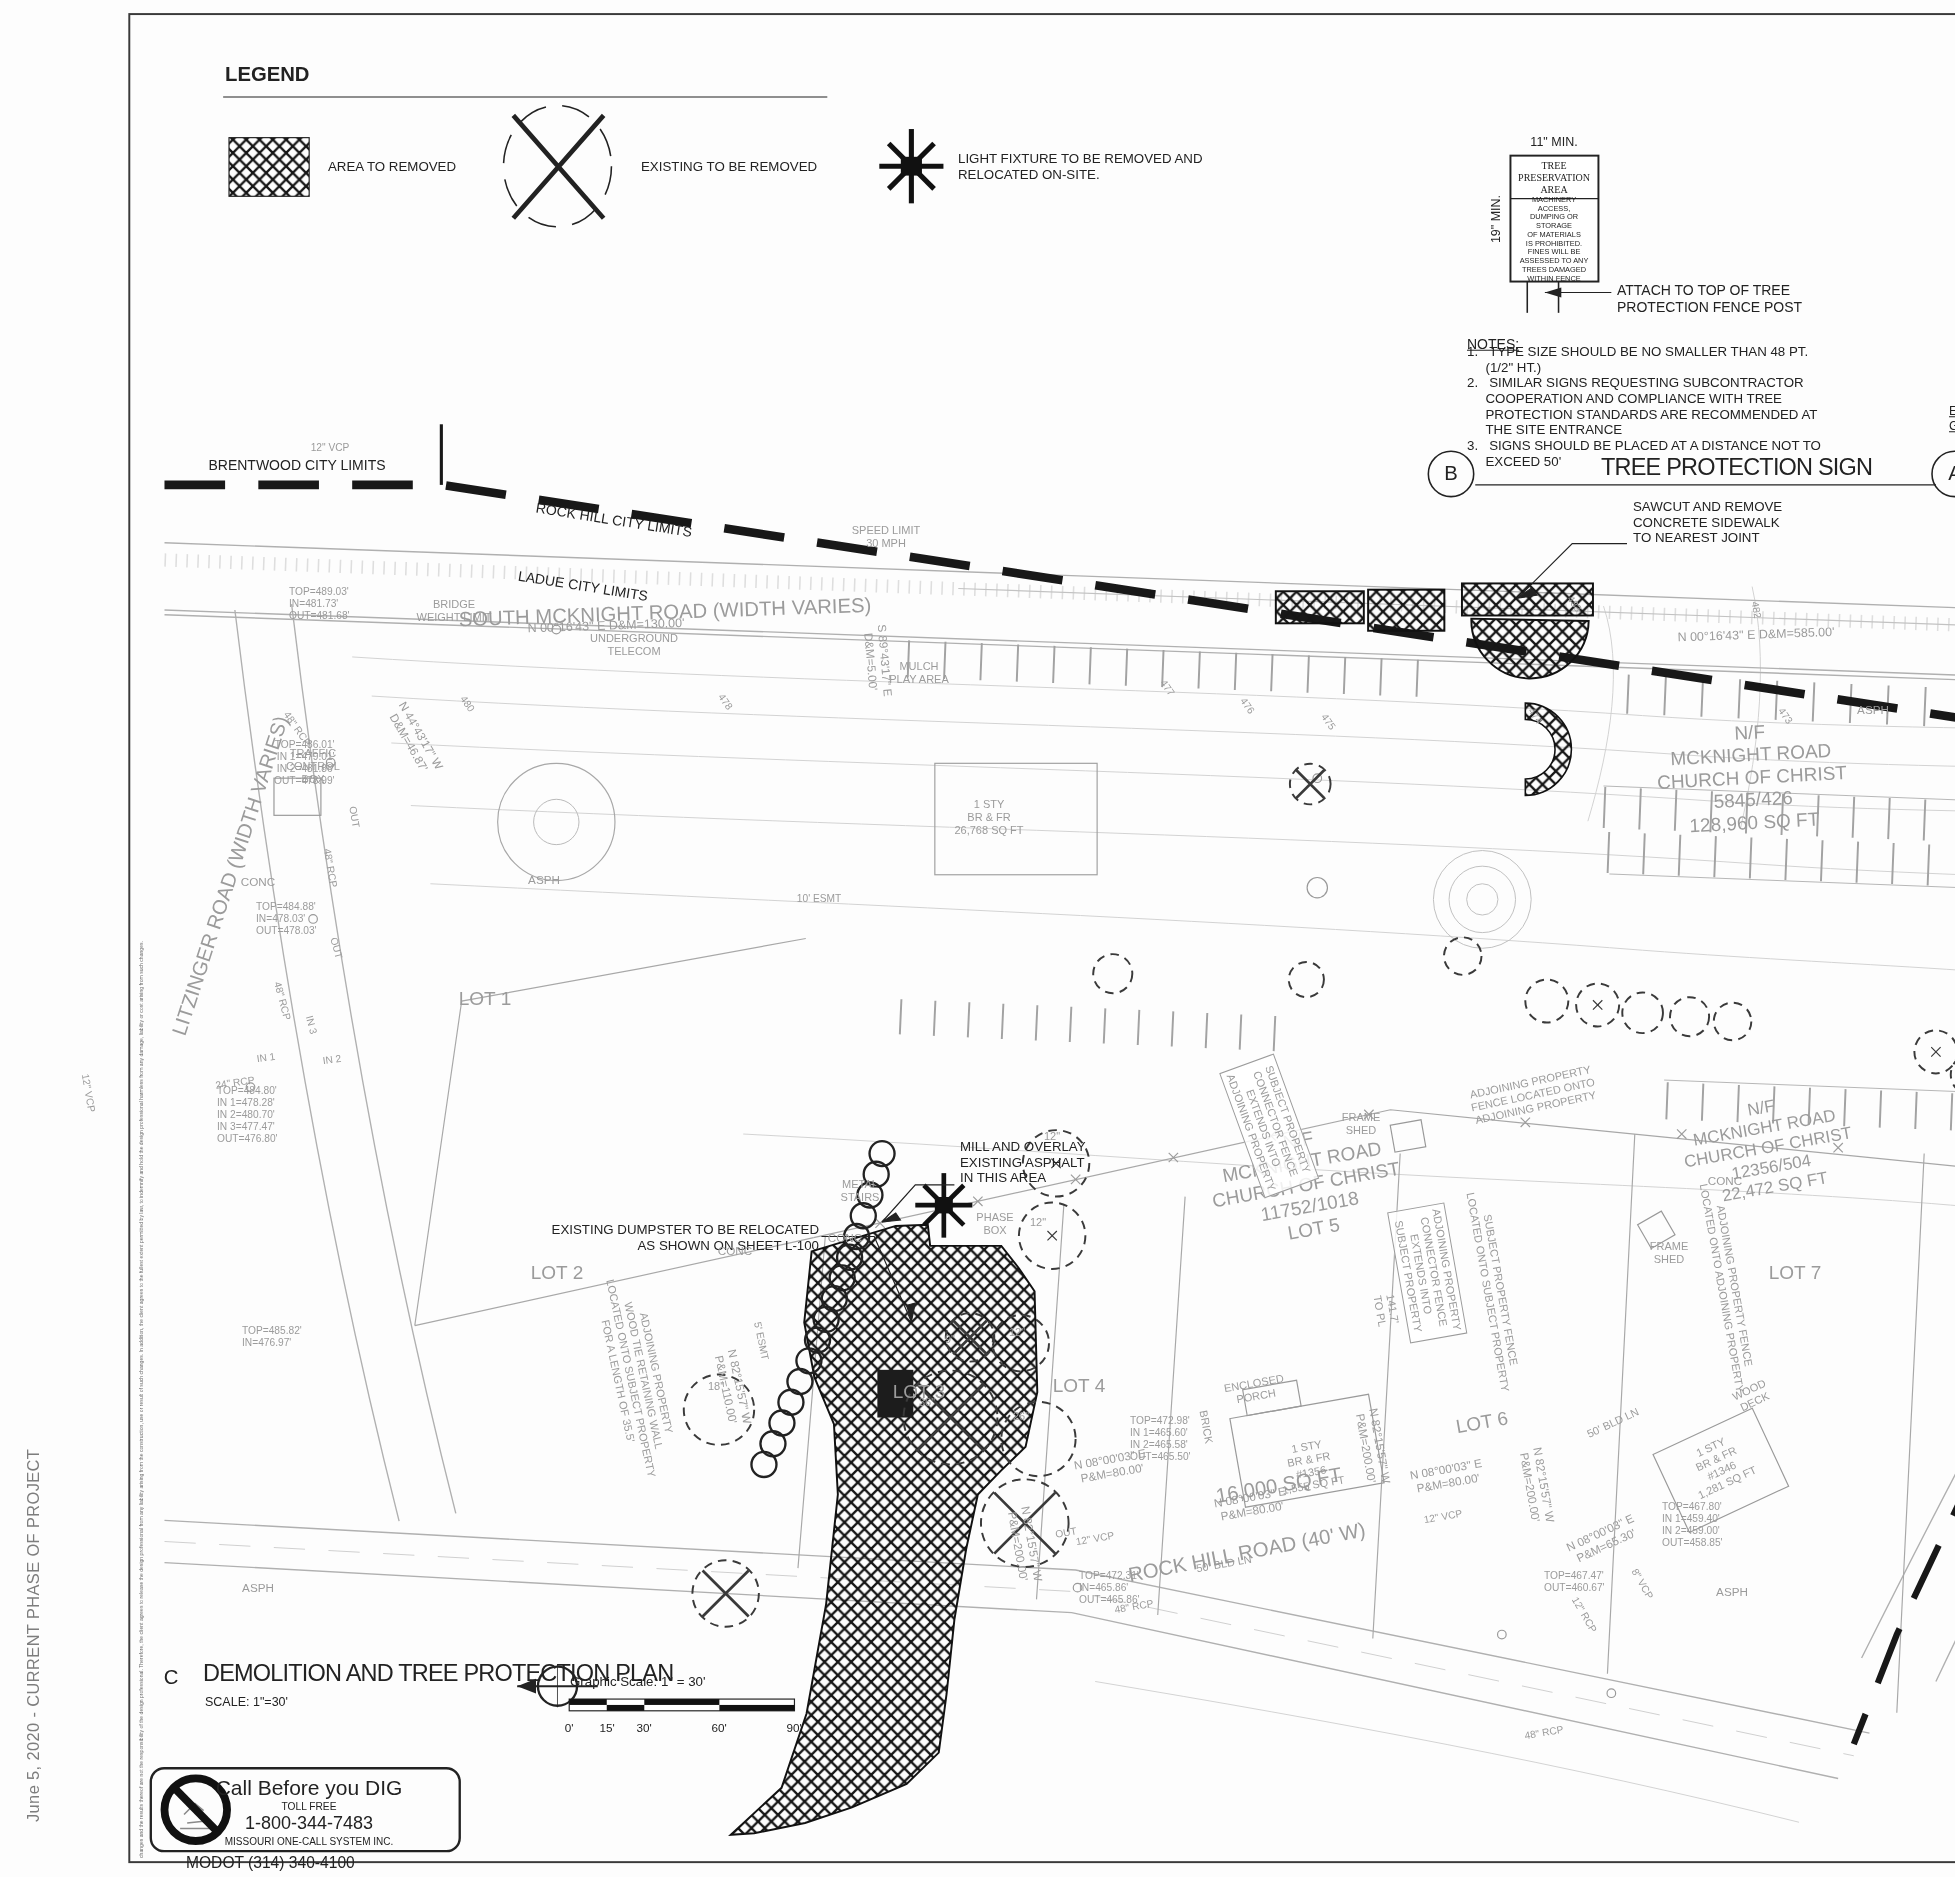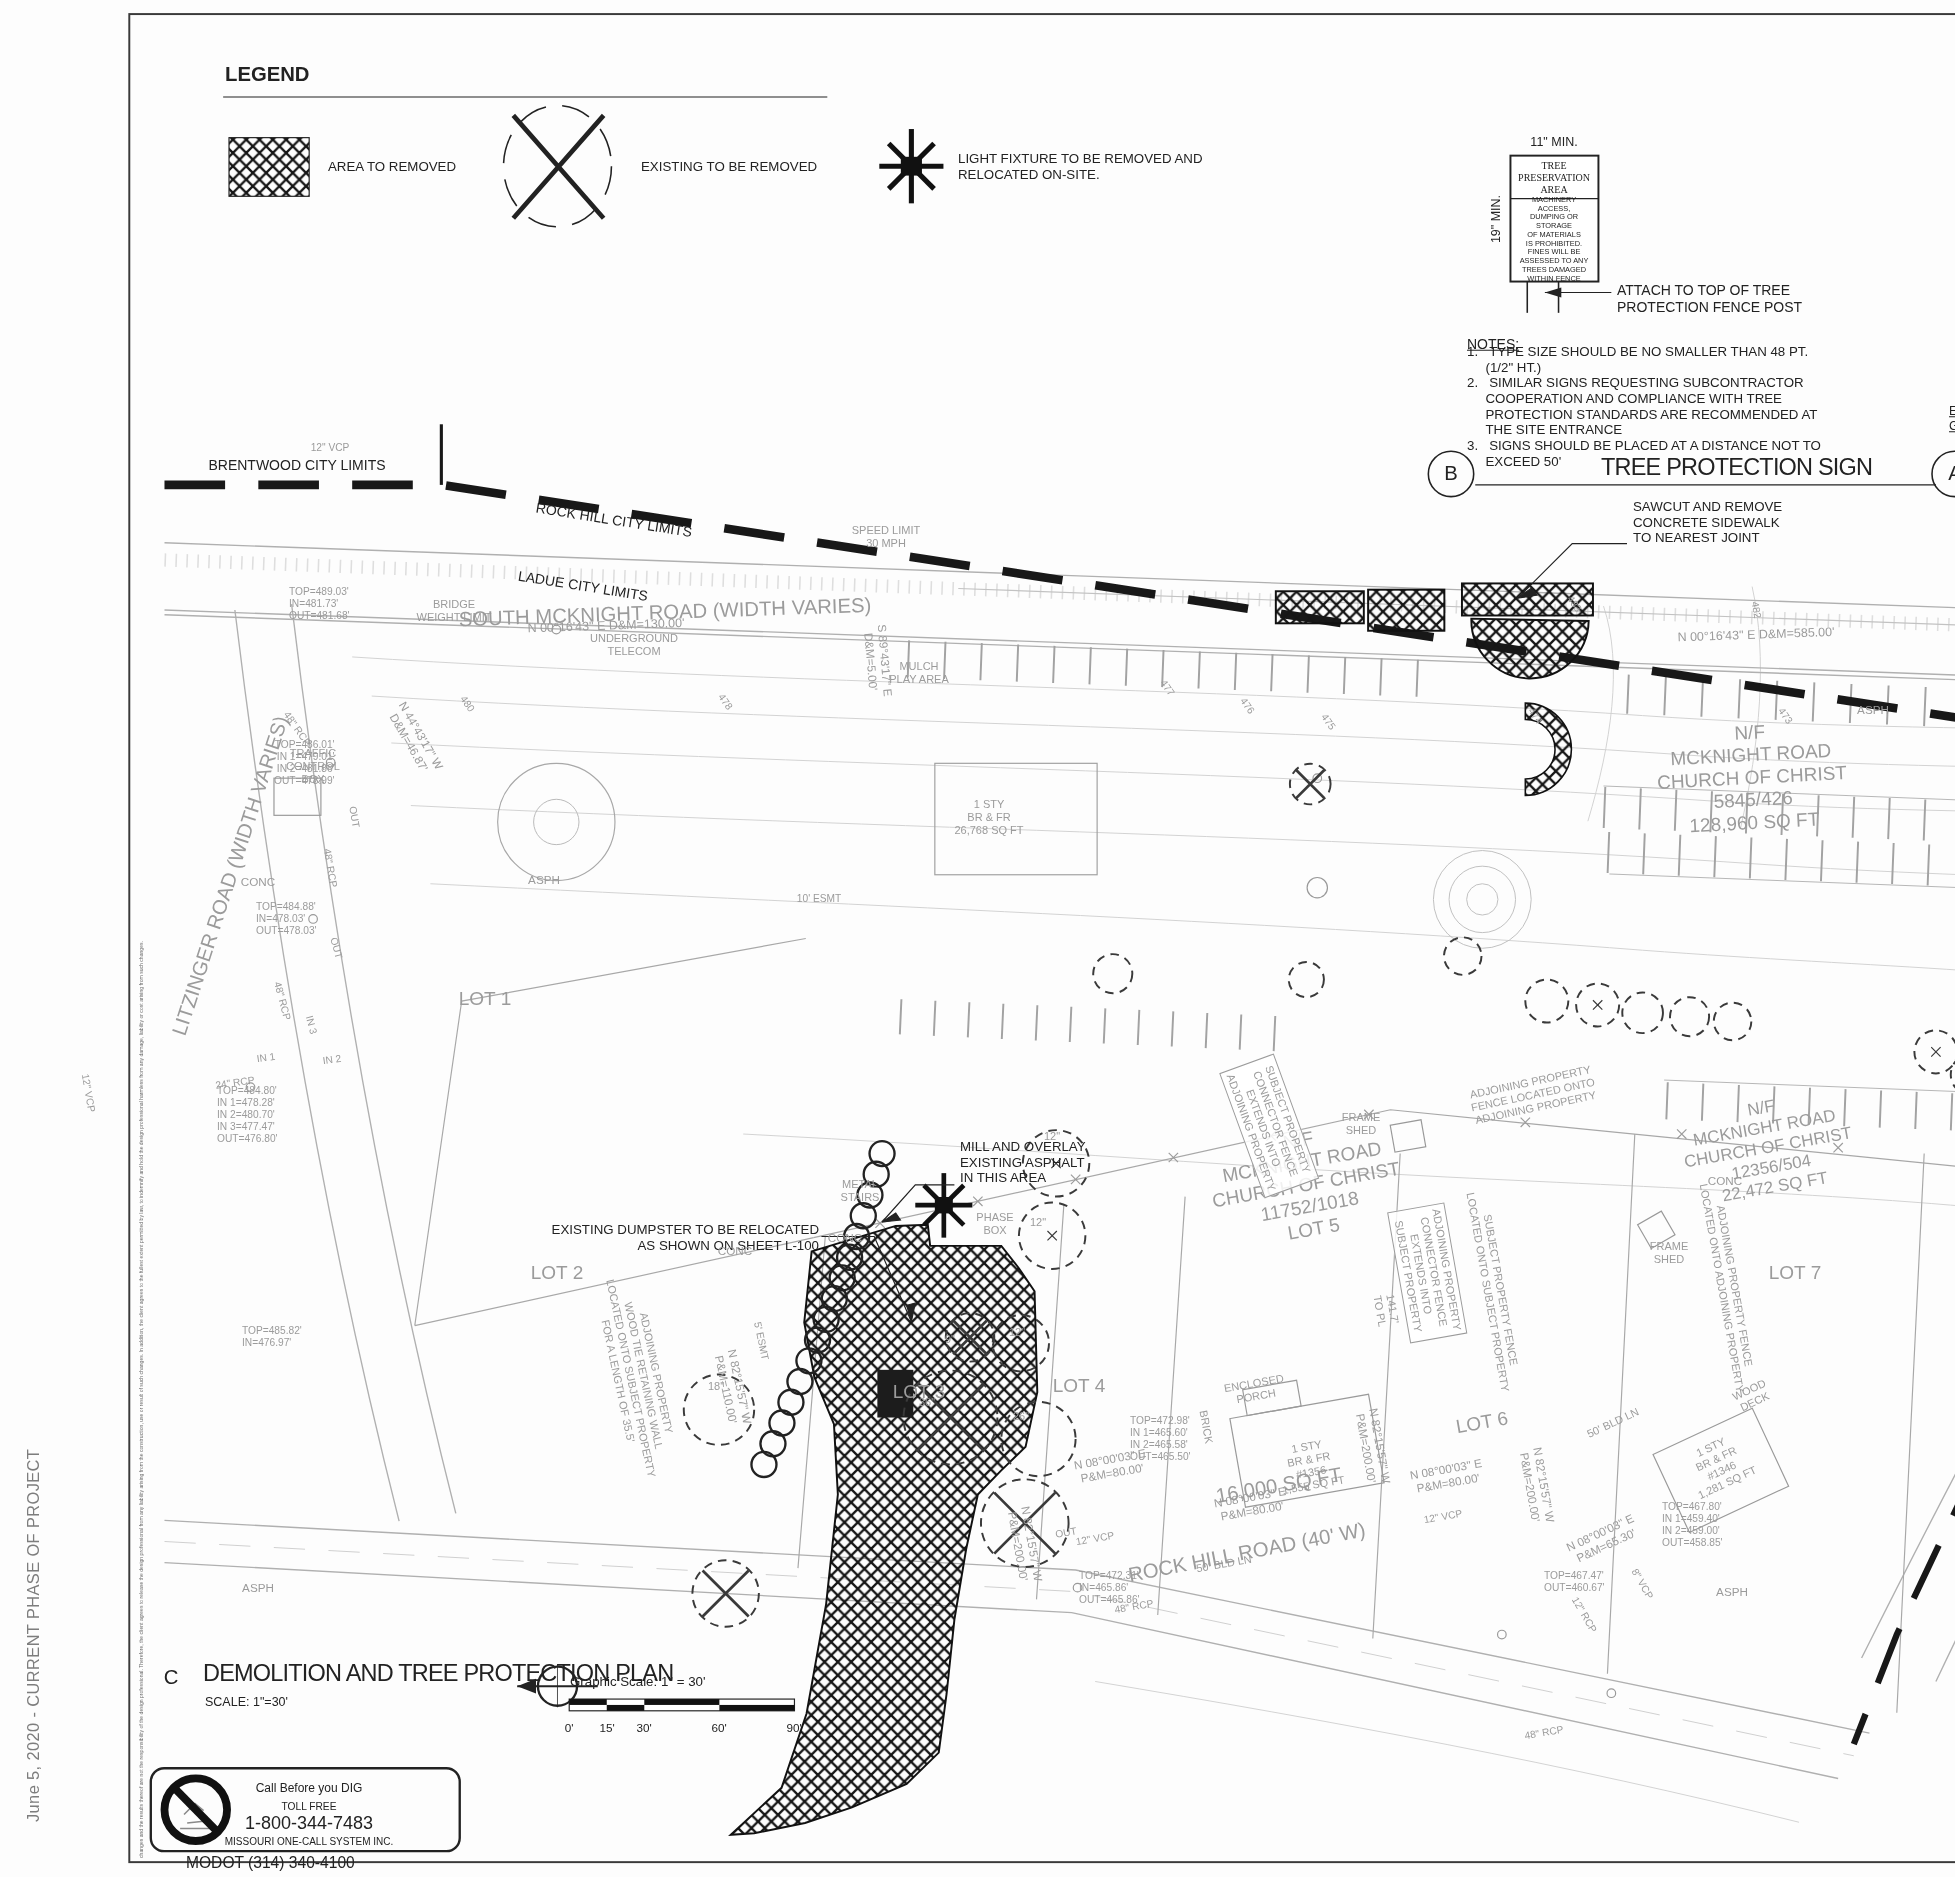--- a/index.html
+++ b/index.html
@@ -12,21 +12,21 @@
   .a.left{text-align:left;transform:translate(0,-50%) rotate(var(--r,0deg));}
   .a.right{text-align:right;transform:translate(-100%,-50%) rotate(var(--r,0deg));}
   .k{color:#222;}
   .b{font-weight:bold;}
   .u{text-decoration:underline;}
   .serif{font-family:"Liberation Serif",serif;}
   .cond{letter-spacing:-0.8px;}
   .boxed{border:0.8px solid #9b9b9b;padding:2.3px 3.9px;background:rgba(255,255,255,.85);}
   .s19{font-size:7.4px}.s24{font-size:10px}.s26{font-size:10.2px}.s28{font-size:11px}
   .s30{font-size:11.7px}.s32{font-size:12.5px}
-  .s34{font-size:13.3px}.s36{font-size:14px}.s38{font-size:12px}.s40{font-size:15.6px}
+  .s34{font-size:13.3px}.s36{font-size:14px}.s38{font-size:21px}.s40{font-size:15.6px}
   .s44{font-size:17px}.s46{font-size:18px}.s48{font-size:19px}.s52{font-size:20.3px}.s60{font-size:23.5px}
   .vert{position:absolute;transform:rotate(-90deg);transform-origin:0 0;white-space:nowrap;}
 </style>
 </head>
 <body>
 
 <div class="sheet">
 
 <svg width="2816" height="1877" viewBox="0 0 7200 4800">
   <defs>

